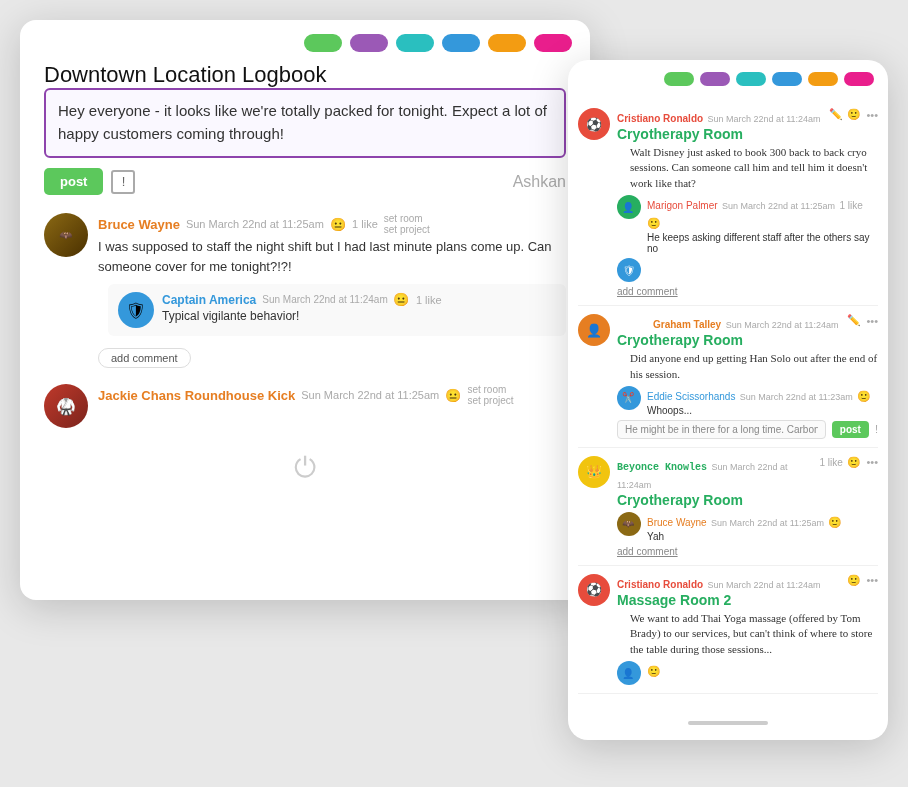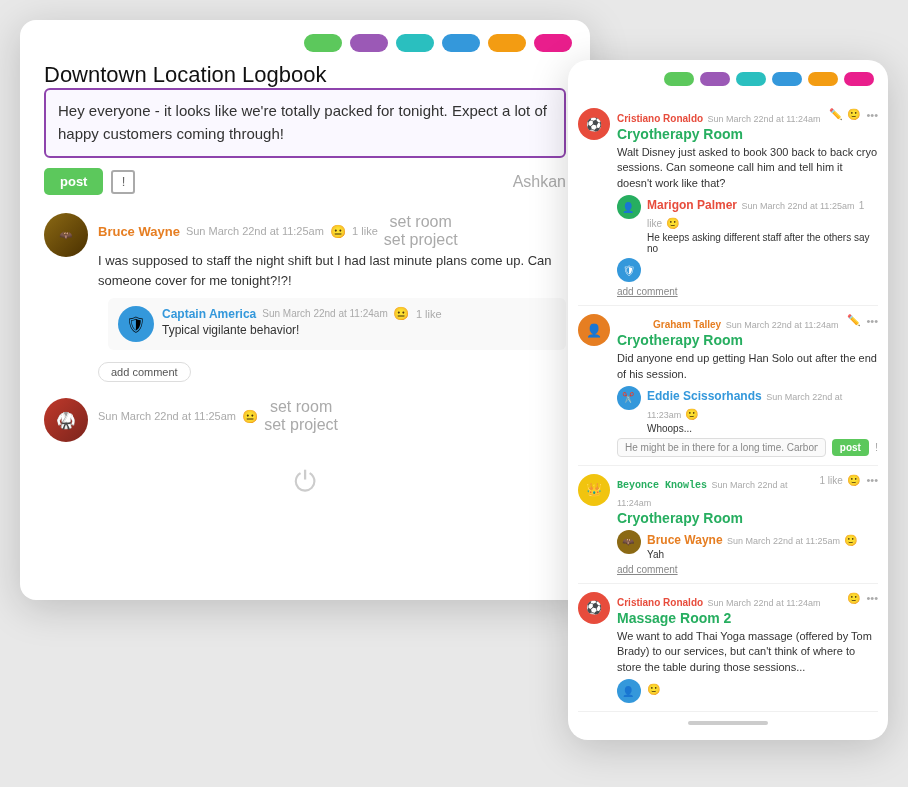--- a/index.html
+++ b/index.html
@@ -124,21 +124,21 @@
     
     .av-bruce { background: linear-gradient(135deg, #8B6914 40%, #4a3000 100%); }
     .av-jackie { background: linear-gradient(135deg, #c0392b 40%, #7b241c 100%); }
 
     .post-body { flex: 1; }
     .post-header { display: flex; align-items: center; gap: 6px; flex-wrap: wrap; margin-bottom: 2px; }
     .post-author { font-weight: 700; color: #e67e22; font-size: 13px; cursor: pointer; }
     .post-time { color: #aaa; font-size: 11px; }
     .emoji-icon { font-size: 13px; color: #aaa; cursor: pointer; }
     .like-count { font-size: 11px; color: #aaa; }
-    .set-room { color: #aaa; font-size: 16px; cursor: pointer; text-align: center; }
+    .set-room { color: #aaa; font-size: 10px; cursor: pointer; text-align: left; }
 
     .post-text { font-size: 13px; color: #333; line-height: 1.5; margin-bottom: 8px; }
 
     
     .reply-item {
       display: flex;
       gap: 8px;
       margin-left: 10px;
       margin-bottom: 8px;
       align-items: flex-start;
@@ -239,21 +239,21 @@
       font-size: 13px;
       color: #fff;
     }
 
     .mobile-post-meta { flex: 1; }
     .mobile-author { font-weight: 700; color: #e74c3c; font-size: 10px; }
     .mobile-author.green { color: #27ae60; font-family: Liberation Mono, monospace; }
     .mobile-author.orange { color: #e67e22; margin-left: 36px; }
     .mobile-time { font-size: 9px; color: #aaa; }
     .mobile-room-tag { font-weight: 700; color: #27ae60; font-size: 14px; display: block; }
-    .mobile-post-text { font-size: 11px; color: #333; line-height: 1.4; margin-left: 39px; }
+    .mobile-post-text { font-size: 11px; color: #333; line-height: 1.4; margin-left: 52px; font-family: Liberation Serif, serif; }
     .mobile-icons { display: flex; gap: 5px; align-items: center; margin-left: auto; }
     .mobile-icon { font-size: 11px; color: #aaa; cursor: pointer; }
     .mobile-like { font-size: 10px; color: #aaa; }
 
     .mobile-reply {
       display: flex;
       gap: 6px;
       align-items: flex-start;
       margin-left: 39px;
       margin-top: 4px;
@@ -264,21 +264,21 @@
       border-radius: 50%;
       flex-shrink: 0;
       background: #e74c3c;
       display: flex;
       align-items: center;
       justify-content: center;
       font-size: 10px;
       color: #fff;
     }
     .mobile-reply-body { flex: 1; }
-    .mobile-reply-author { font-weight: 700; color: #e74c3c; font-size: 12px; }
+    .mobile-reply-author { font-weight: 400; color: #e74c3c; font-size: 10px; }
     .mobile-reply-author.blue { color: #3498db; }
     .mobile-reply-author.orange { color: #e67e22; }
     .mobile-reply-time { font-size: 9px; color: #aaa; }
     .mobile-reply-text { font-size: 10px; color: #333; margin-top: 1px; }
 
     .mobile-compose {
       display: flex;
       align-items: center;
       gap: 6px;
       margin-left: 39px;
@@ -381,20 +381,21 @@
             </div>
           </div>
           <button class="add-comment-btn">add comment</button>
         </div>
       </div>
 
       <div class="post-item">
         <div class="avatar av-jackie" style="background: linear-gradient(135deg,#c0392b,#7b241c); color:#fff; font-size:16px; display:flex; align-items:center; justify-content:center; width:44px;height:44px;border-radius:50%;flex-shrink:0;">🥋</div>
         <div class="post-body">
           <div class="post-header">
+            <span class="post-author">Jackie Chans Roundhouse Kick</span>
             <span class="post-time">Sun March 22nd at 11:25am</span>
             <span class="emoji-icon">😐</span>
             <span class="set-room">set room<br>set project</span>
           </div>
         </div>
       </div>
     </div>
 
     <div class="power-icon">⏻</div>
   </div>

